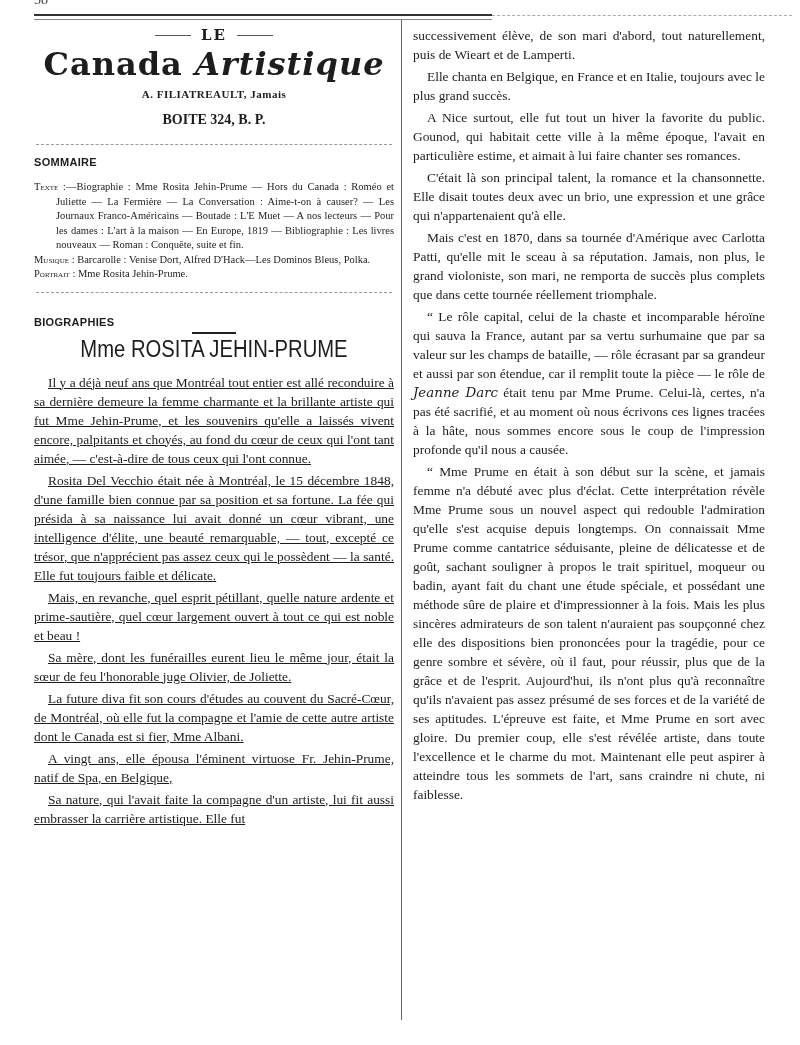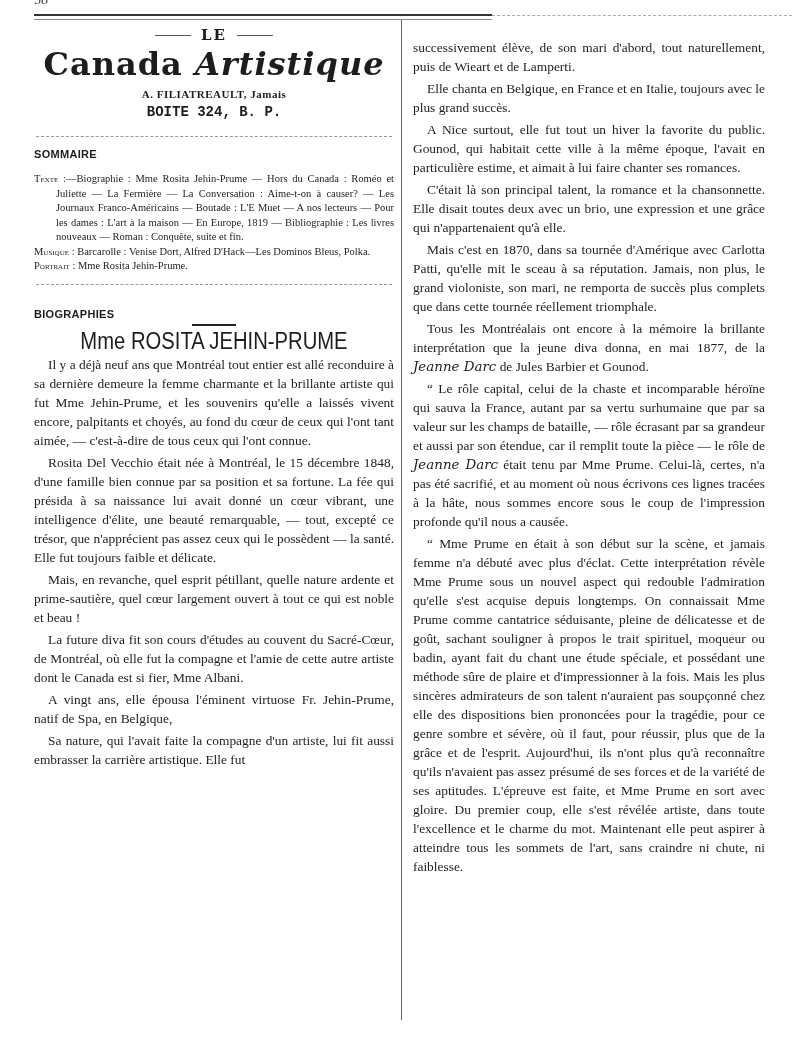--- a/index.html
+++ b/index.html
@@ -36,21 +36,21 @@
   .masthead-title {
     font-family: "DejaVu Serif", serif; font-size: 32px; font-weight: bold;
     letter-spacing: 1px; margin-top: 0px; line-height: 40px;
   }
   .masthead-title .fancy { font-style: italic; }
   .masthead-editor {
     font-family: "Liberation Serif", serif; font-size: 11px; font-weight: bold; letter-spacing: 0.5px;
     margin-top: 4px;
   }
   .masthead-box {
-    font-family: Liberation Mono, monospace; font-size: 14px; font-weight: bold; margin-top: 4px;
+    font-family: Liberation Serif, serif; font-size: 14px; font-weight: bold; margin-top: 12px;
   }
   .dotted-rule { border-top: 1px dashed #999; margin: 16px 2px 0 2px; height: 1px; }
 
   
   .section-heading {
     font-family: "Liberation Sans", sans-serif; font-weight: bold; font-size: 11px;
     text-align: left; letter-spacing: 0.3px;
   }
   .sommaire-heading { margin-top: 10px; }
   .sommaire { font-size: 10.5px; line-height: 14.5px; margin-top: 12px; }
@@ -61,22 +61,22 @@
   .bio-underline { width: 44px; border-top: 2px solid #222; margin: 4px auto 0 auto; }
   .article-title {
     font-family: "Liberation Sans Narrow", "Liberation Sans", sans-serif;
     font-size: 23px; text-align: center; margin-top: 2px; letter-spacing: 0px;
     transform: scaleX(0.88); transform-origin: center;
   }
 
   .body-text { font-size: 13.4px; line-height: 19px; text-align: justify; }
   .body-text p { margin: 0 0 3px 0; text-indent: 14px; hyphens: manual; }
   .body-text p.cont { text-indent: 0; }
-  .col-left .body-text { margin-top: 0; }
-  .col-right .body-text { margin-top: 18px; }
+  .col-left .body-text { margin-top: 10px; text-decoration: underline; }
+  .col-right .body-text { margin-top: 6px; }
   em.script { font-family: "DejaVu Serif", serif; font-style: italic; }
 </style>
 </head>
 <body>
 
 <div class="page-number">58</div>
 <div class="top-rule"></div>
 <div class="top-rule-right"></div>
 <div class="column-divider"></div>
 
@@ -105,30 +105,30 @@
   <div class="dotted-rule" style="margin-top:10px"></div>
 
   <div class="section-heading bio-heading">BIOGRAPHIES</div>
   <div class="bio-underline"></div>
   <div class="article-title">Mme ROSITA JEHIN-PRUME</div>
 
   <div class="body-text">
     <p>Il y a déjà neuf ans que Montréal tout entier est allé reconduire à sa dernière demeure la femme charmante et la brillante artiste qui fut Mme Jehin-Prume, et les souvenirs qu'elle a laissés vivent encore, palpitants et choyés, au fond du cœur de ceux qui l'ont tant aimée, — c'est-à-dire de tous ceux qui l'ont connue.</p>
     <p>Rosita Del Vecchio était née à Montréal, le 15 décembre 1848, d'une famille bien connue par sa position et sa fortune. La fée qui présida à sa naissance lui avait donné un cœur vibrant, une intelligence d'élite, une beauté remarquable, — tout, excepté ce trésor, que n'apprécient pas assez ceux qui le possèdent — la santé. Elle fut toujours faible et délicate.</p>
     <p>Mais, en revanche, quel esprit pétillant, quelle nature ardente et prime-sautière, quel cœur largement ouvert à tout ce qui est noble et beau !</p>
+    <p>Sa mère, dont les funérailles eurent lieu le même jour, était la sœur de feu l'honorable juge Olivier, de Joliette.</p>
     <p>La future diva fit son cours d'études au couvent du Sacré-Cœur, de Montréal, où elle fut la compagne et l'amie de cette autre artiste dont le Canada est si fier, Mme Albani.</p>
     <p>A vingt ans, elle épousa l'éminent virtuose Fr. Jehin-Prume, natif de Spa, en Belgique,</p>
     <p>Sa nature, qui l'avait faite la compagne d'un artiste, lui fit aussi embrasser la carrière artistique. Elle fut</p>
   </div>
 </div>
 
 <div class="col-right">
   <div class="body-text">
     <p class="cont">successivement élève, de son mari d'abord, tout naturellement, puis de Wieart et de Lamperti.</p>
     <p>Elle chanta en Belgique, en France et en Italie, toujours avec le plus grand succès.</p>
     <p>A Nice surtout, elle fut tout un hiver la favorite du public. Gounod, qui habitait cette ville à la même époque, l'avait en particulière estime, et aimait à lui faire chanter ses romances.</p>
     <p>C'était là son principal talent, la romance et la chansonnette. Elle disait toutes deux avec un brio, une expression et une grâce qui n'appartenaient qu'à elle.</p>
     <p>Mais c'est en 1870, dans sa tournée d'Amérique avec Carlotta Patti, qu'elle mit le sceau à sa réputation. Jamais, non plus, le grand violoniste, son mari, ne remporta de succès plus complets que dans cette tournée réellement triomphale.</p>
-    <p><span>Tous les Montréalais ont encore à la mémoire la brillante interprétation que la jeune diva donna, en mai 1877, de la </span><em class="script">Jeanne Darc</em><span> de Jules Barbier et Gounod.</span></p>
     <p><span>“ Le rôle capital, celui de la chaste et incomparable héroïne qui sauva la France, autant par sa vertu surhumaine que par sa valeur sur les champs de bataille, — rôle écrasant par sa grandeur et aussi par son étendue, car il remplit toute la pièce — le rôle de </span><em class="script">Jeanne Darc</em><span> était tenu par Mme Prume. Celui-là, certes, n'a pas été sacrifié, et au moment où nous écrivons ces lignes tracées à la hâte, nous sommes encore sous le coup de l'impression profonde qu'il nous a causée.</span></p>
     <p>“ Mme Prume en était à son début sur la scène, et jamais femme n'a débuté avec plus d'éclat. Cette interprétation révèle Mme Prume sous un nouvel aspect qui redouble l'admiration qu'elle s'est acquise depuis longtemps. On connaissait Mme Prume comme cantatrice séduisante, pleine de délicatesse et de goût, sachant souligner à propos le trait spirituel, moqueur ou badin, ayant fait du chant une étude spéciale, et possédant une méthode sûre de plaire et d'impressionner à la fois. Mais les plus sincères admirateurs de son talent n'auraient pas soupçonné chez elle des dispositions bien prononcées pour la tragédie, pour ce genre sombre et sévère, où il faut, pour réussir, plus que de la grâce et de l'esprit. Aujourd'hui, ils n'ont plus qu'à reconnaître qu'ils n'avaient pas assez présumé de ses forces et de la variété de ses aptitudes. L'épreuve est faite, et Mme Prume en sort avec gloire. Du premier coup, elle s'est révélée artiste, dans toute l'excellence et le charme du mot. Maintenant elle peut aspirer à atteindre tous les sommets de l'art, sans craindre ni chute, ni faiblesse.</p>
   </div>
 </div>
 
 </body></html>

